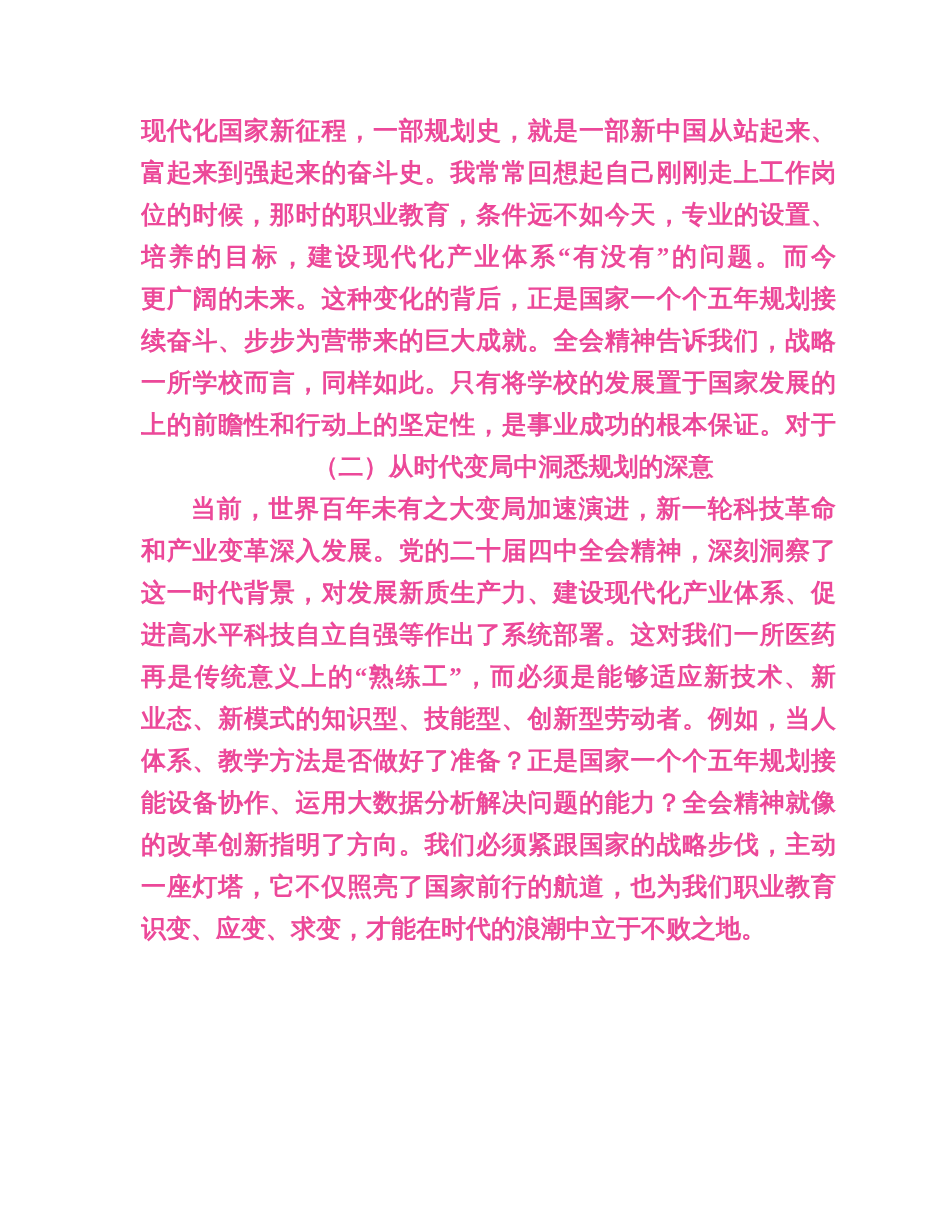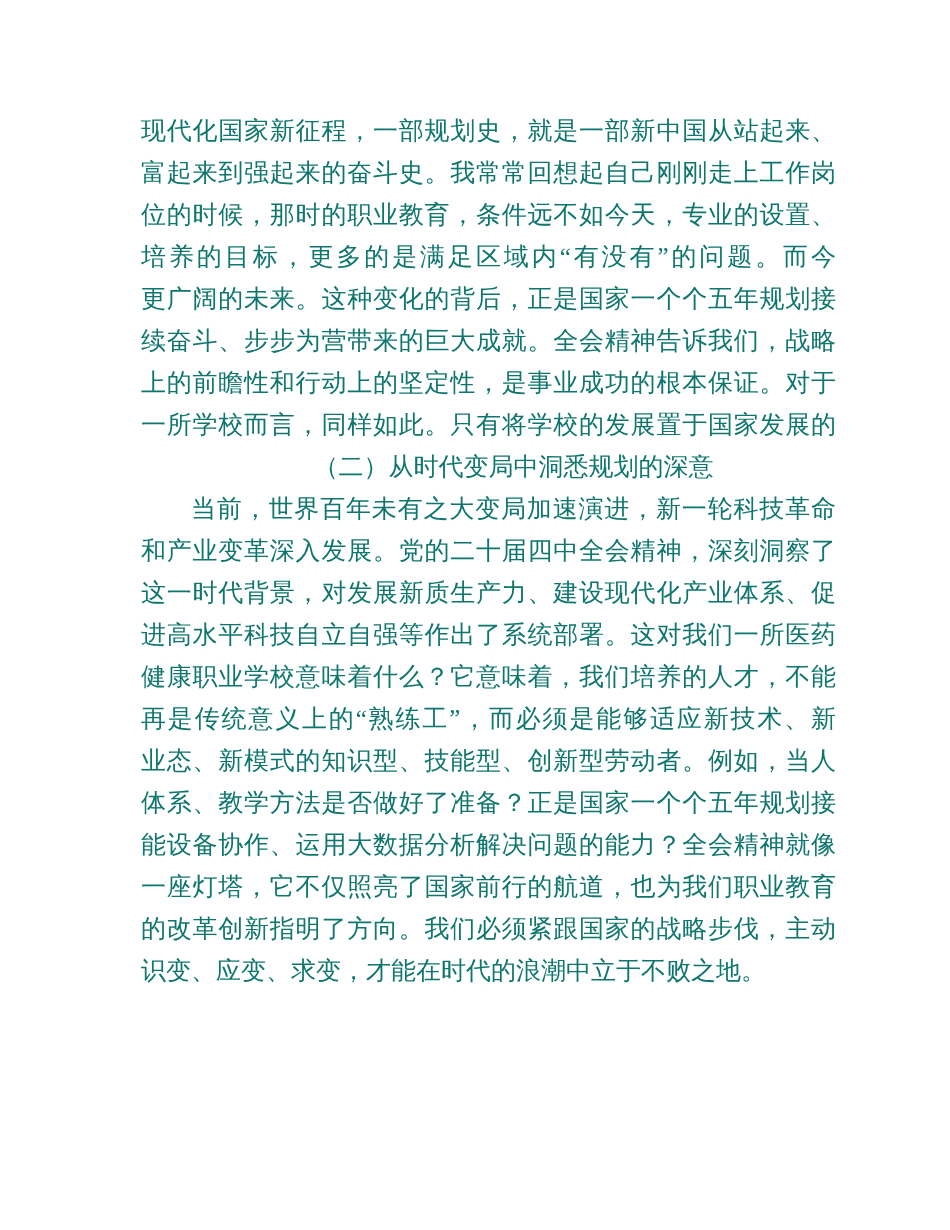--- a/index.html
+++ b/index.html
@@ -19,22 +19,22 @@
   .doc {
     position: absolute;
     left: 141px;
     top: 110px;
     width: 695px;
   }
   .text-line {
     height: 42px;
     line-height: 42px;
     font-size: 25px;
-    font-weight: 400;
-    color: #0f766e;
+    font-weight: 700;
+    color: #ec4899;
     white-space: normal;
     overflow: hidden;
     text-justify: inter-character;
     font-kerning: none;
   }
   
   .text-line.full {
     text-align: justify;
     text-align-last: justify;
   }
@@ -57,32 +57,31 @@
   }
 </style>
 </head>
 <body>
 
 <div class="page">
   <div class="doc">
       <div class="text-line full">现代化国家新征程，一部规划史，就是一部新中国从站起来、</div>
       <div class="text-line full">富起来到强起来的奋斗史。我常常回想起自己刚刚走上工作岗</div>
       <div class="text-line full">位的时候，那时的职业教育，条件远不如今天，专业的设置、</div>
-      <div class="text-line full">培养的目标，更多的是满足区域内“有没有”的问题。而今</div>
+      <div class="text-line full">培养的目标，建设现代化产业体系“有没有”的问题。而今</div>
       <div class="text-line full">更广阔的未来。这种变化的背后，正是国家一个个五年规划接</div>
       <div class="text-line full">续奋斗、步步为营带来的巨大成就。全会精神告诉我们，战略</div>
+      <div class="text-line full">一所学校而言，同样如此。只有将学校的发展置于国家发展的</div>
       <div class="text-line full">上的前瞻性和行动上的坚定性，是事业成功的根本保证。对于</div>
-      <div class="text-line full">一所学校而言，同样如此。只有将学校的发展置于国家发展的</div>
       <div class="text-line heading">（二）从时代变局中洞悉规划的深意</div>
       <div class="text-line full-indent">当前，世界百年未有之大变局加速演进，新一轮科技革命</div>
       <div class="text-line full">和产业变革深入发展。党的二十届四中全会精神，深刻洞察了</div>
       <div class="text-line full">这一时代背景，对发展新质生产力、建设现代化产业体系、促</div>
       <div class="text-line full">进高水平科技自立自强等作出了系统部署。这对我们一所医药</div>
-      <div class="text-line full">健康职业学校意味着什么？它意味着，我们培养的人才，不能</div>
       <div class="text-line full">再是传统意义上的“熟练工”，而必须是能够适应新技术、新</div>
       <div class="text-line full">业态、新模式的知识型、技能型、创新型劳动者。例如，当人</div>
       <div class="text-line full">体系、教学方法是否做好了准备？正是国家一个个五年规划接</div>
       <div class="text-line full">能设备协作、运用大数据分析解决问题的能力？全会精神就像</div>
+      <div class="text-line full">的改革创新指明了方向。我们必须紧跟国家的战略步伐，主动</div>
       <div class="text-line full">一座灯塔，它不仅照亮了国家前行的航道，也为我们职业教育</div>
-      <div class="text-line full">的改革创新指明了方向。我们必须紧跟国家的战略步伐，主动</div>
       <div class="text-line end">识变、应变、求变，才能在时代的浪潮中立于不败之地。</div>
     </div>
 </div>
 
 </body></html>

